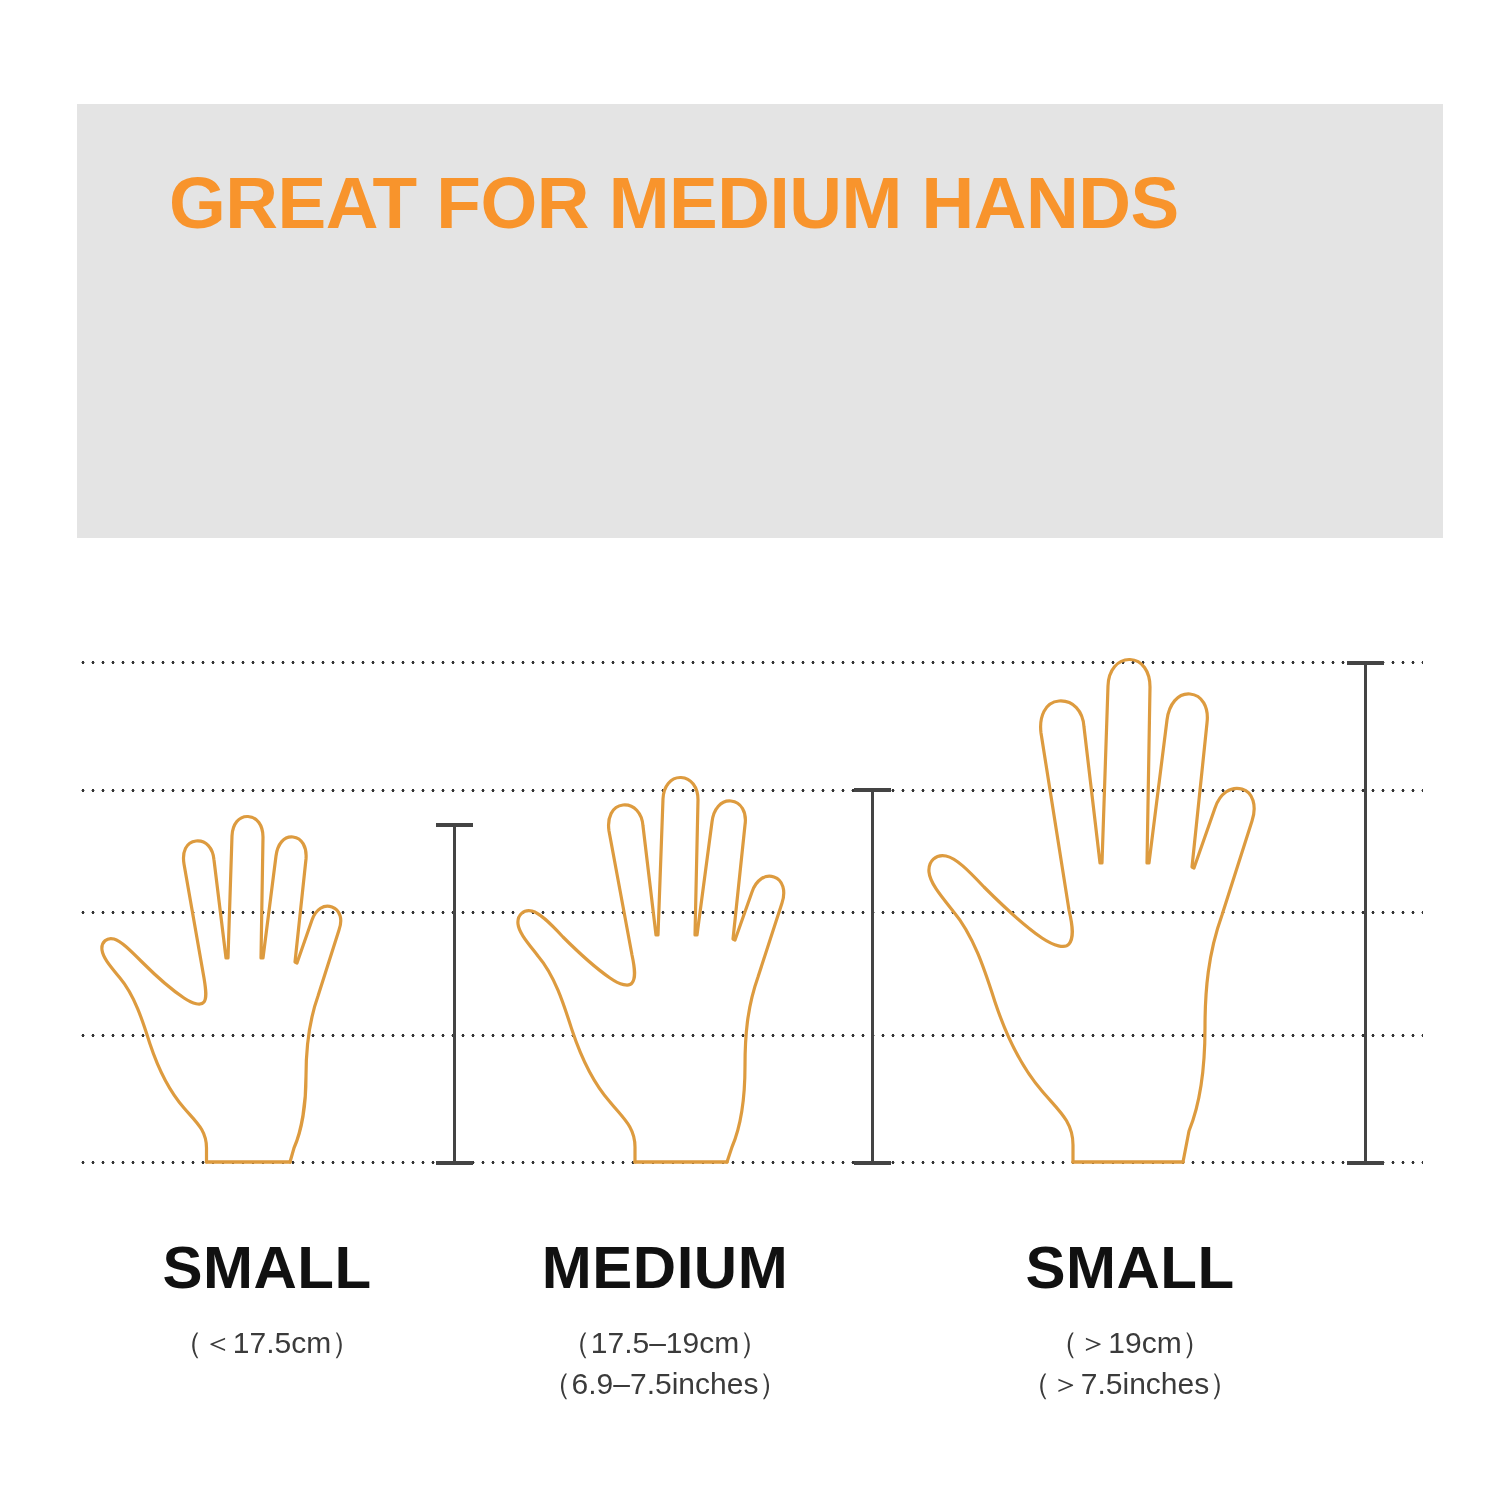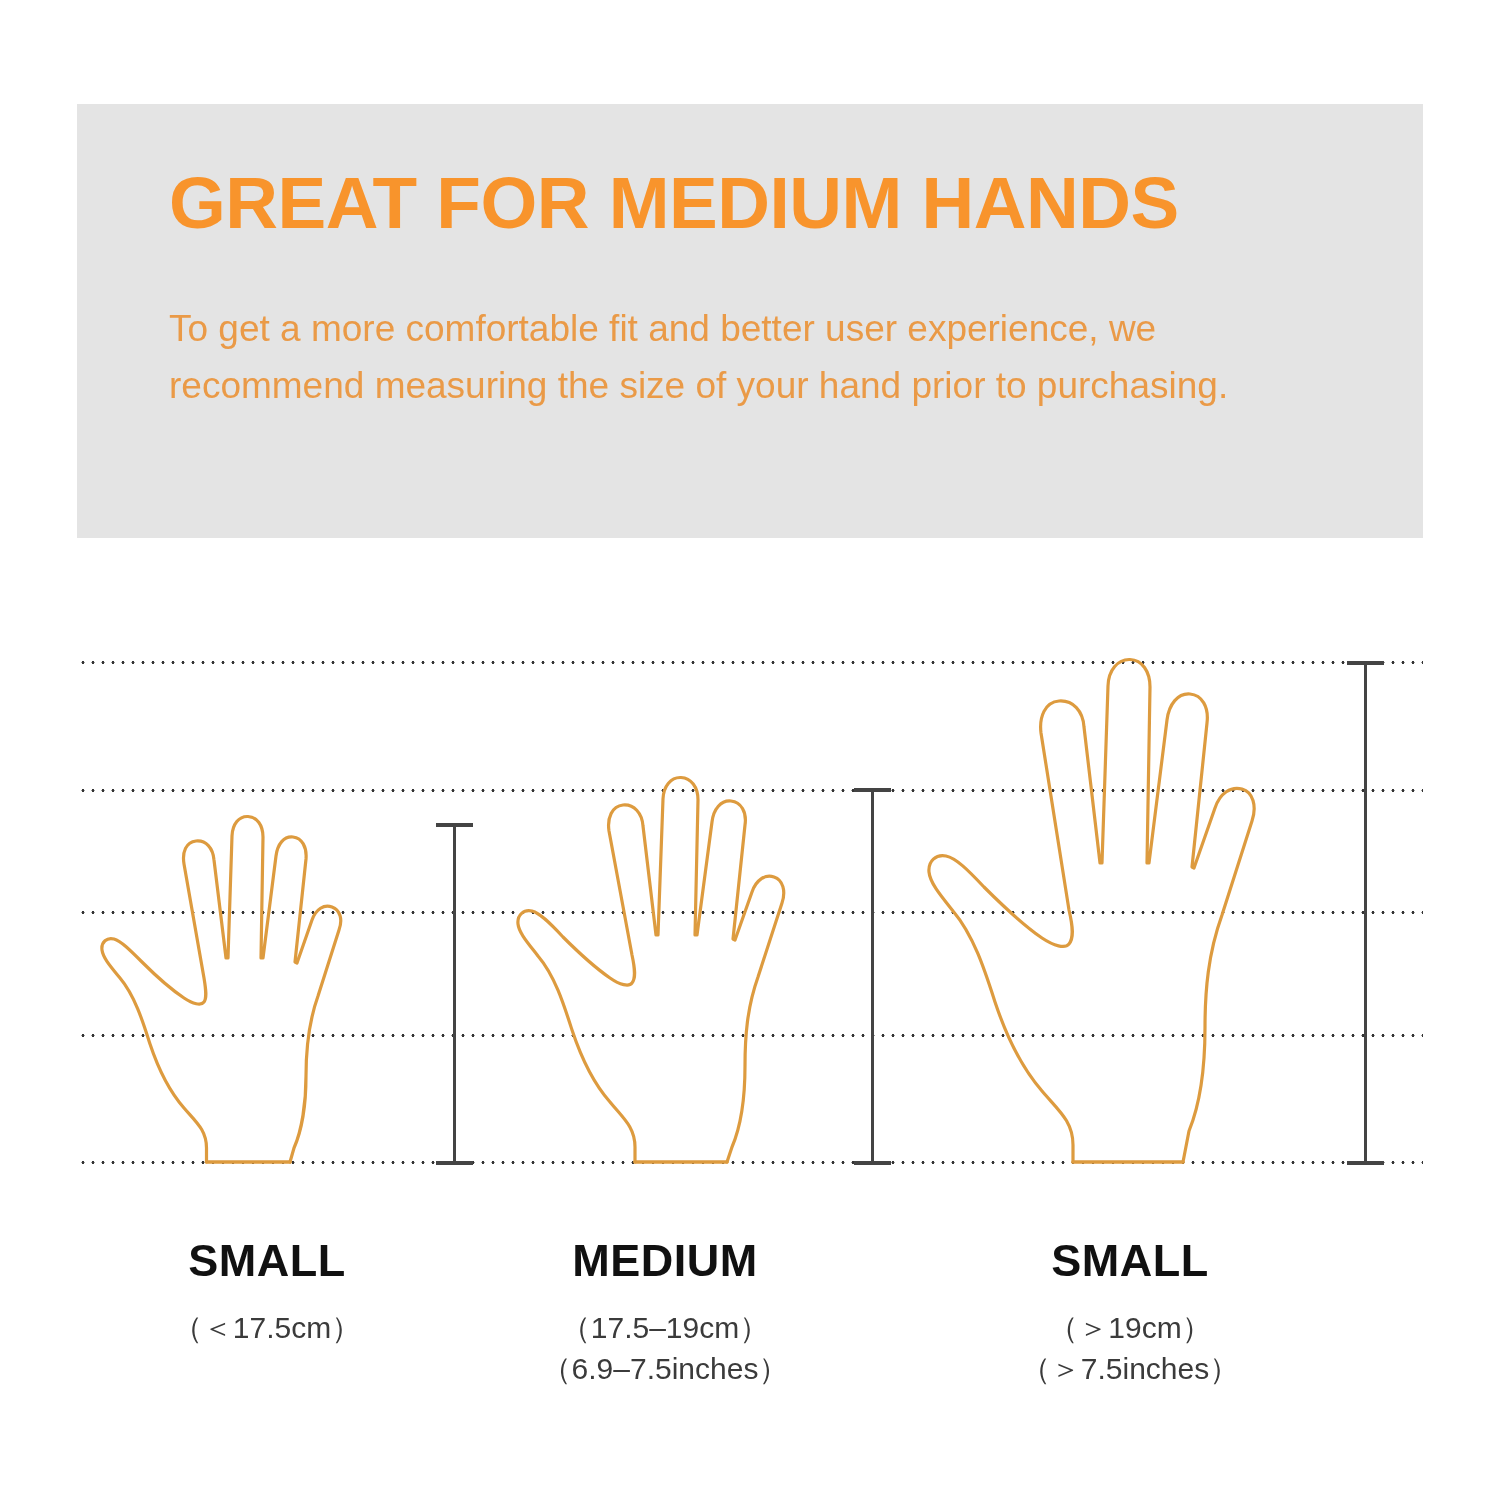--- a/index.html
+++ b/index.html
@@ -23,20 +23,21 @@
   }
 
   
   .header-panel {
     position: absolute;
     left: 77px;
     top: 104px;
     width: 1346px;
     height: 434px;
     background: #e4e4e4;
+    padding-left: 20px;
   }
 
   .header-title {
     position: absolute;
     left: 92px;
     top: 62px;
     font-family: "Liberation Sans", sans-serif;
     font-size: 73px;
     font-weight: bold;
     letter-spacing: -0.5px;
@@ -93,21 +94,21 @@
   .measure-cap.top { top: 0; }
   .measure-cap.bottom { bottom: 0; }
 
   
   .size-block {
     position: absolute;
     text-align: center;
   }
   .size-name {
     font-family: "Liberation Sans", sans-serif;
-    font-size: 45px;
+    font-size: 60px;
     font-weight: bold;
     color: #111111;
     letter-spacing: 0.5px;
     line-height: 1;
     white-space: nowrap;
     text-align: center;
   }
   .size-range {
     margin-top: 24px;
     font-family: "Liberation Sans", sans-serif;
@@ -120,21 +121,20 @@
 
   .hand-svg { position: absolute; overflow: visible; }
 </style>
 </head>
 <body>
 
 <div id="page">
 
   <div class="header-panel">
     <div class="header-title">GREAT FOR MEDIUM HANDS</div>
-    <div class="header-body">To get a more comfortable fit and better user experience, we recommend measuring the size of your hand prior to purchasing.</div>
   </div>
 
   <div class="diagram">
 
     <div class="gridline" style="top:661px;"></div>
     <div class="gridline" style="top:789px;"></div>
     <div class="gridline" style="top:911px;"></div>
     <div class="gridline" style="top:1034px;"></div>
     <div class="gridline" style="top:1161px;"></div>
 

